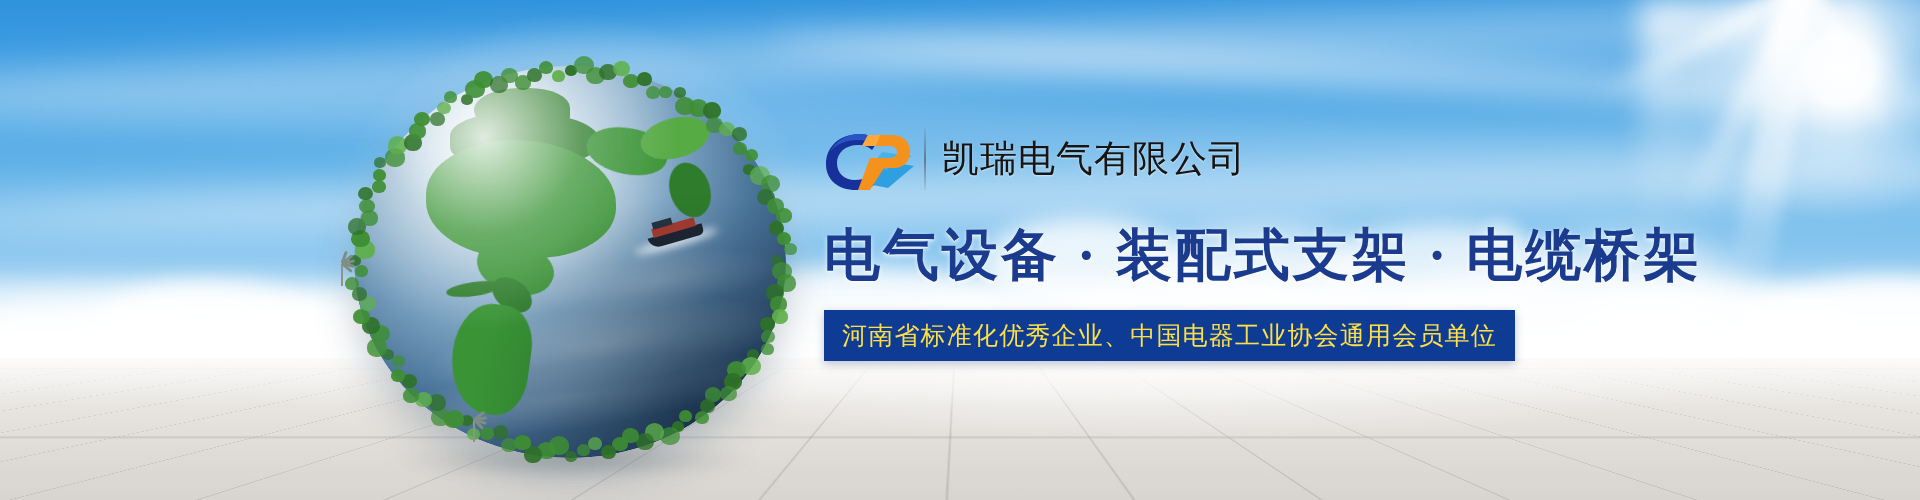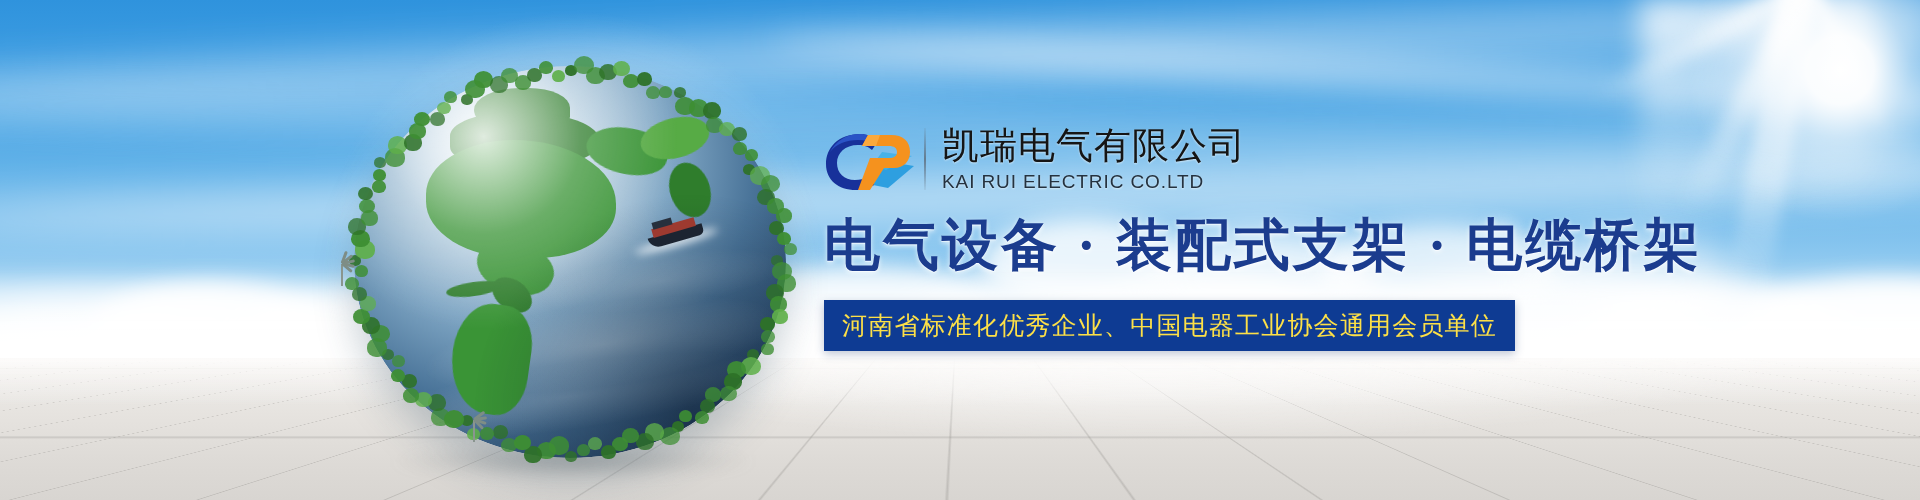--- a/index.html
+++ b/index.html
@@ -183,34 +183,34 @@
   
   .content{position:absolute;left:824px;top:118px;width:760px;}
 
   .brand-row{display:flex;align-items:center;height:82px;}
   .logo-mark{position:relative;width:92px;height:66px;flex:0 0 92px;}
 
   .divider{
     width:2px;height:62px;background:linear-gradient(180deg,rgba(110,120,130,.1),rgba(90,100,112,.75),rgba(110,120,130,.1));
     margin:0 16px 0 8px;flex:0 0 2px;
   }
-  .brand-text{display:flex;flex-direction:column;justify-content:center;}
+  .brand-text{display:flex;flex-direction:row;justify-content:center;}
   .brand-cn{
     font-family:"Liberation Sans","DejaVu Sans",sans-serif;
     font-size:37px;line-height:42px;color:#151515;letter-spacing:1px;font-weight:400;
     text-shadow:0 1px 2px rgba(255,255,255,.55);
   }
   .brand-en{
     font-family:"Liberation Sans","DejaVu Sans",sans-serif;
     font-size:19px;line-height:24px;color:#25323f;letter-spacing:.9px;margin-top:3px;
     text-shadow:0 1px 2px rgba(255,255,255,.55);
   }
 
   .headline{
-    margin-top:12px;
+    margin-top:22px;
     font-family:"Liberation Serif","DejaVu Serif",serif;
     font-size:56px;line-height:66px;font-weight:700;
     color:#1b3c8e;letter-spacing:3px;white-space:nowrap;
     text-shadow:0 2px 5px rgba(255,255,255,.75), 0 1px 0 rgba(255,255,255,.6);
     text-align:right;
   }
 
   .tagbar{
     margin-top:22px;display:inline-block;
     background:#0e3b93;
@@ -447,21 +447,20 @@
           <path d="M34 64 L46 64 L60 42 L70 42 C80 42 86 35 86 26 C86 15 79 9 67 9
                    L44 9 L38 20 L65 20 C70 20 73 22 73 26 C73 30 70 32 65 32 L46 32 Z" fill="#f5921e"></path>
           <path d="M44 9 L38 20 L52 20 L56 9 Z" fill="#fba93c"></path>
         </svg>
       </div>
 
       <div class="divider"></div>
 
       <div class="brand-text">
         <div class="brand-cn">凯瑞电气有限公司</div>
-        <div class="brand-en">KAI RUI ELECTRIC CO.LTD</div>
       </div>
     </div>
 
     <div class="headline">电气设备 · 装配式支架 · 电缆桥架</div>
 
     <div class="tagbar">
       <span>河南省标准化优秀企业、中国电器工业协会通用会员单位</span>
     </div>
 
   </div>

